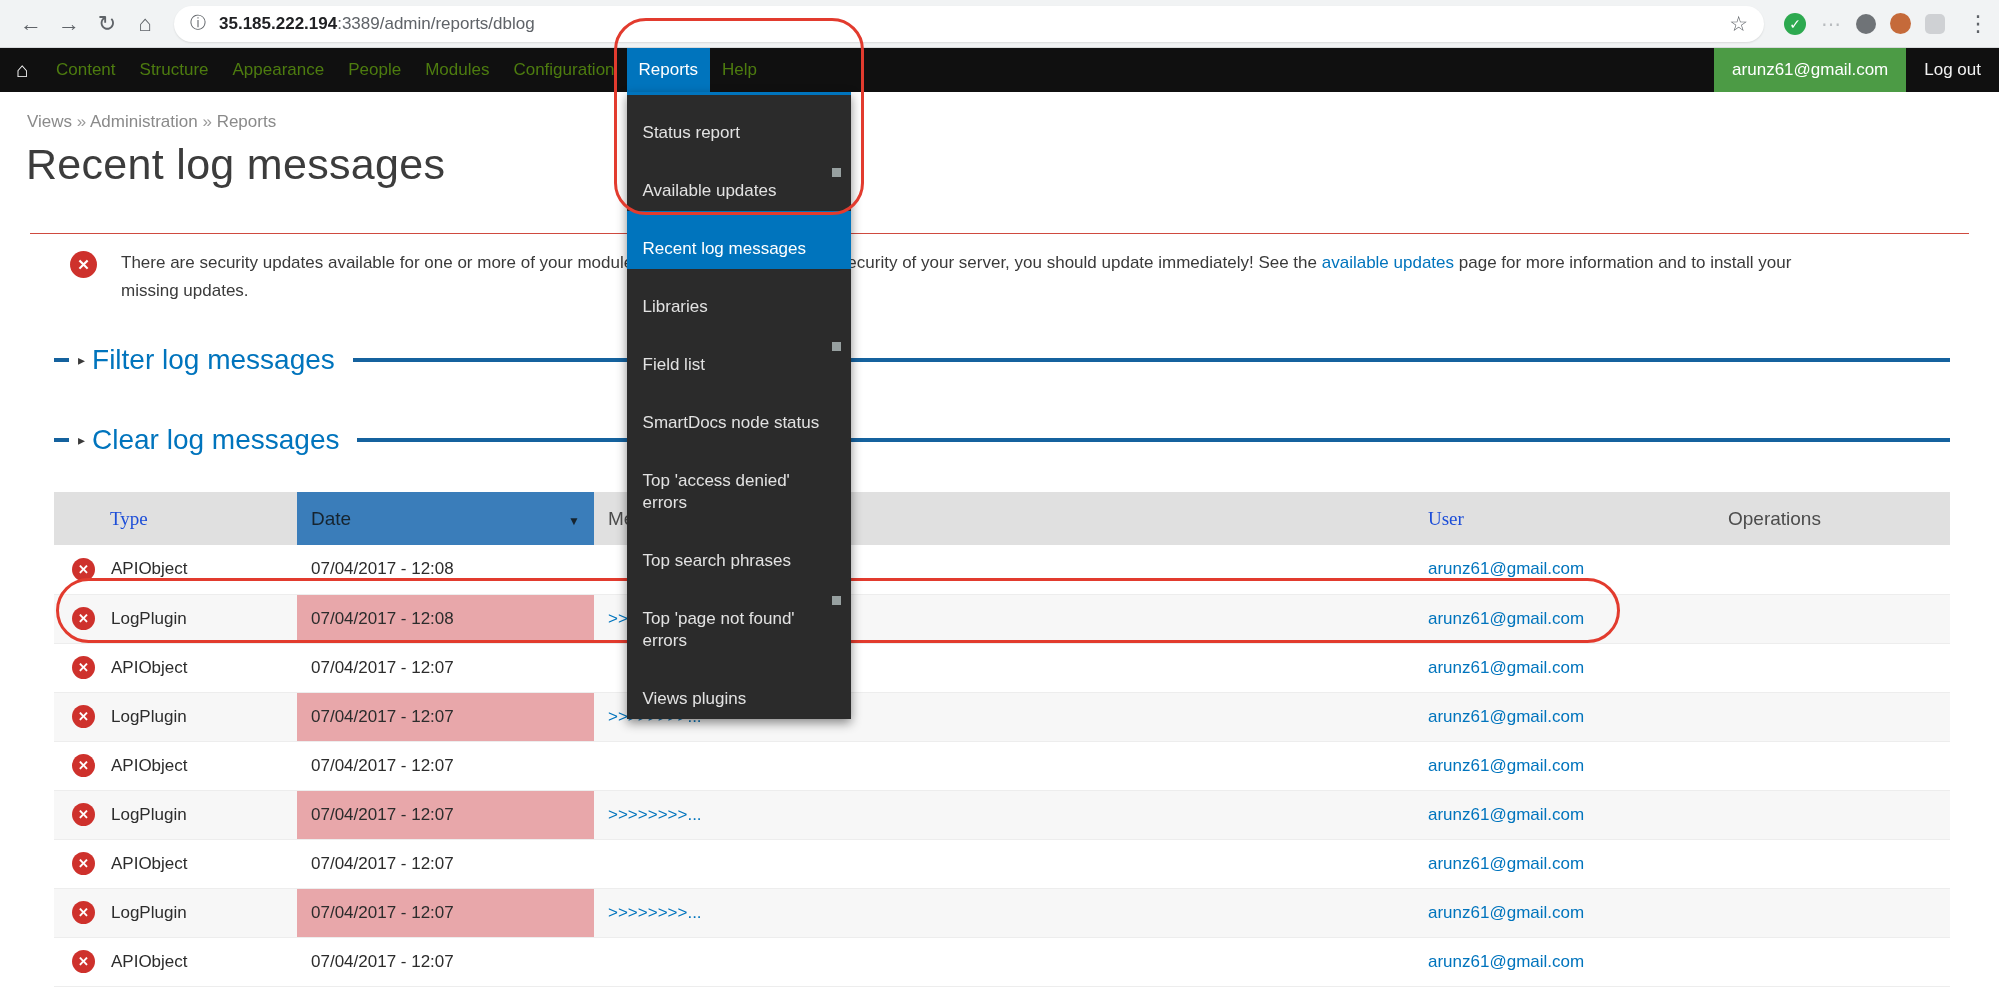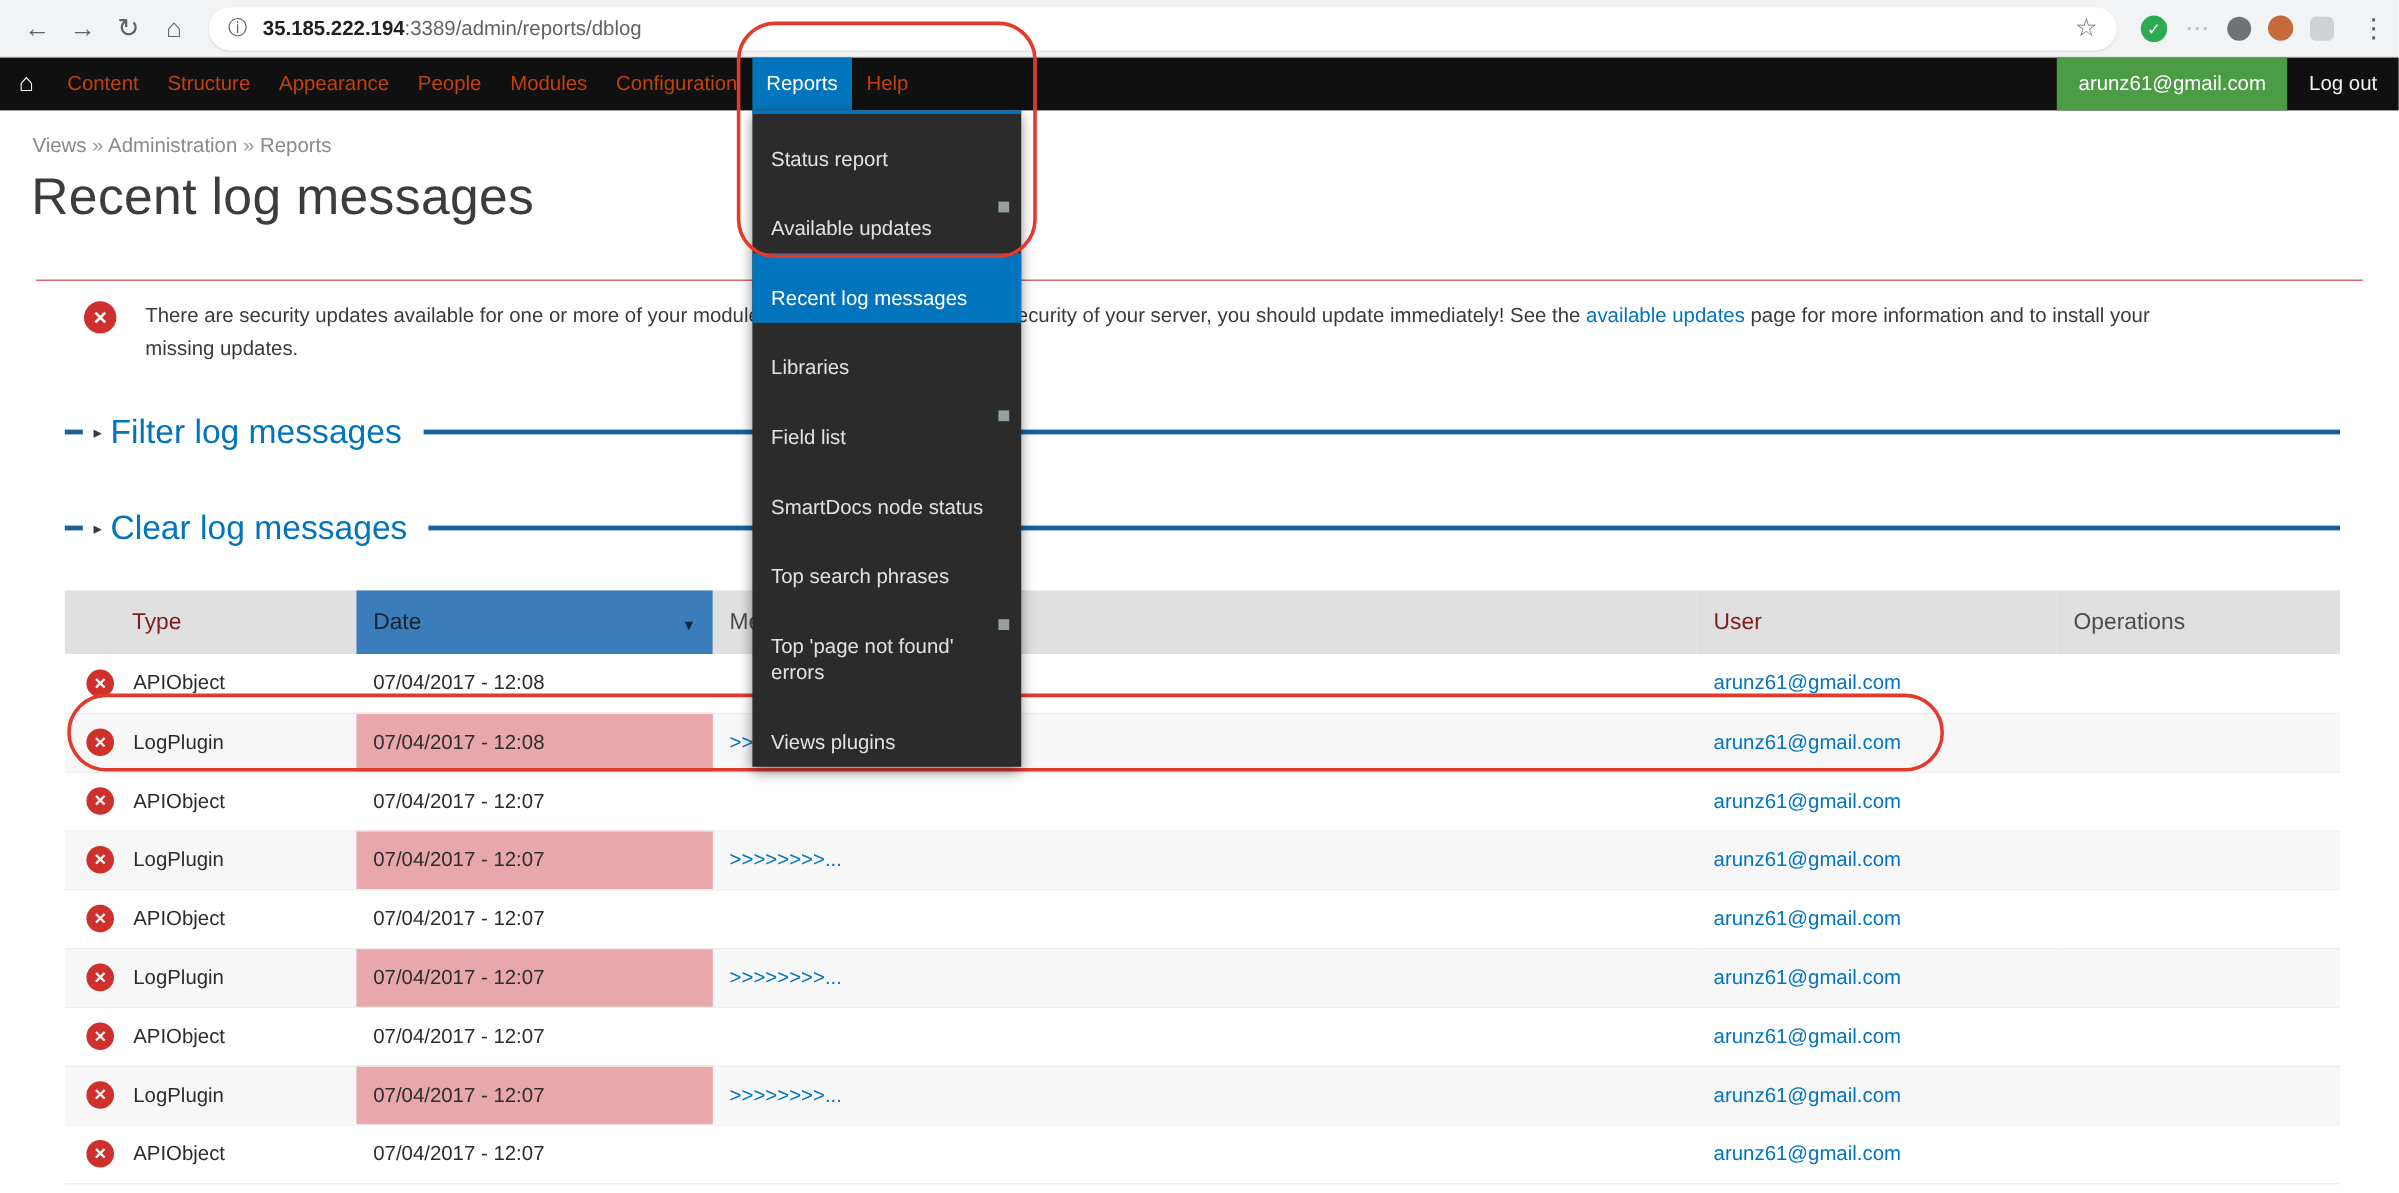--- a/index.html
+++ b/index.html
@@ -35,21 +35,21 @@
   .ext.grayicon { background: #cfd1d4; border-radius: 5px; width: 20px; height: 20px; }
   .kebab { color: #5f6368; font-size: 22px; margin-left: 8px; width: 20px; text-align: center; }
 
   
   .admin-toolbar {
     height: 44px; background: #101010; display: flex; align-items: stretch;
     color: #fff; font-size: 17px;
   }
   .tb-home { width: 44px; display: flex; align-items: center; justify-content: center; font-size: 21px; color: #fff; }
   .tb-items { display: flex; align-items: stretch; }
-  .tb-item { padding: 0 12px; display: flex; align-items: center; color: #c2410c; cursor: default; white-space: nowrap; }
+  .tb-item { padding: 0 12px; display: flex; align-items: center; color: #4d7c0f; cursor: default; white-space: nowrap; }
   .tb-item.active { background: #0074bd; color: #fff; }
   .tb-right { margin-left: auto; display: flex; align-items: stretch; }
   .account { background: #4c9b45; padding: 0 18px; display: flex; align-items: center; color: #fff; }
   .logout { padding: 0 18px; display: flex; align-items: center; color: #f2f2f2; }
 
   
   .reports-menu {
     position: absolute; top: 92px; left: 631px; width: 224px;
     background: #2b2b2b; z-index: 50; border-top: 3px solid #0074bd;
     box-shadow: 0 4px 10px rgba(0,0,0,0.45);
@@ -95,21 +95,21 @@
   
   .log-table {
     border-collapse: collapse; table-layout: fixed; width: 1896px;
     margin: 36px 0 0 54px; font-size: 17px;
   }
   .log-table th {
     background: #e0e0e0; height: 53px; font-weight: normal; text-align: left;
     padding: 0 14px; color: #4c4c4c; font-size: 19px;
   }
   .log-table th.col-type { padding-left: 56px; }
-  .hdr-link { color: #7f1d1d; cursor: pointer; }
+  .hdr-link { color: #1d4ed8; cursor: pointer; font-family: Liberation Serif, serif; }
   .log-table th.sort-active { background: #3a7dba; color: #16242f; }
   .caret { float: right; font-size: 12px; margin-top: 6px; color: #16242f; }
   .log-table td { height: 49px; padding: 0 14px; border-bottom: 1px solid #ededed; color: #2c2c2c; }
   .log-table td.col-type { padding-left: 18px; }
   .type-wrap { display: flex; align-items: center; gap: 16px; }
   tr.stripe { background: #f7f7f7; }
   td.date-error { background: #e8a7aa; }
   .tbl-link { color: #0074bd; text-decoration: none; cursor: pointer; }
 
   
@@ -158,20 +158,21 @@
   </div>
 </nav>
 
 <div class="reports-menu" id="reportsMenu" style="left: 626.547px;">
     <div class="menu-item"><span>Status report</span></div>
     <div class="menu-item"><span>Available updates</span><span class="menu-marker"></span></div>
     <div class="menu-item selected"><span>Recent log messages</span></div>
     <div class="menu-item"><span>Libraries</span></div>
     <div class="menu-item"><span>Field list</span><span class="menu-marker"></span></div>
     <div class="menu-item"><span>SmartDocs node status</span></div>
+    <div class="menu-item"><span>Top 'access denied' errors</span></div>
     <div class="menu-item"><span>Top search phrases</span></div>
     <div class="menu-item"><span>Top 'page not found' errors</span><span class="menu-marker"></span></div>
     <div class="menu-item"><span>Views plugins</span></div>
   </div>
 
 <div class="breadcrumb" id="breadcrumb"><span class="bc-link">Views</span><span class="bc-sep"> » </span><span class="bc-link">Administration</span><span class="bc-sep"> » </span><span class="bc-link">Reports</span></div>
 <h1 class="page-title">Recent log messages</h1>
 
 <div class="message-section">
   <span class="err-icon big">✕</span>

